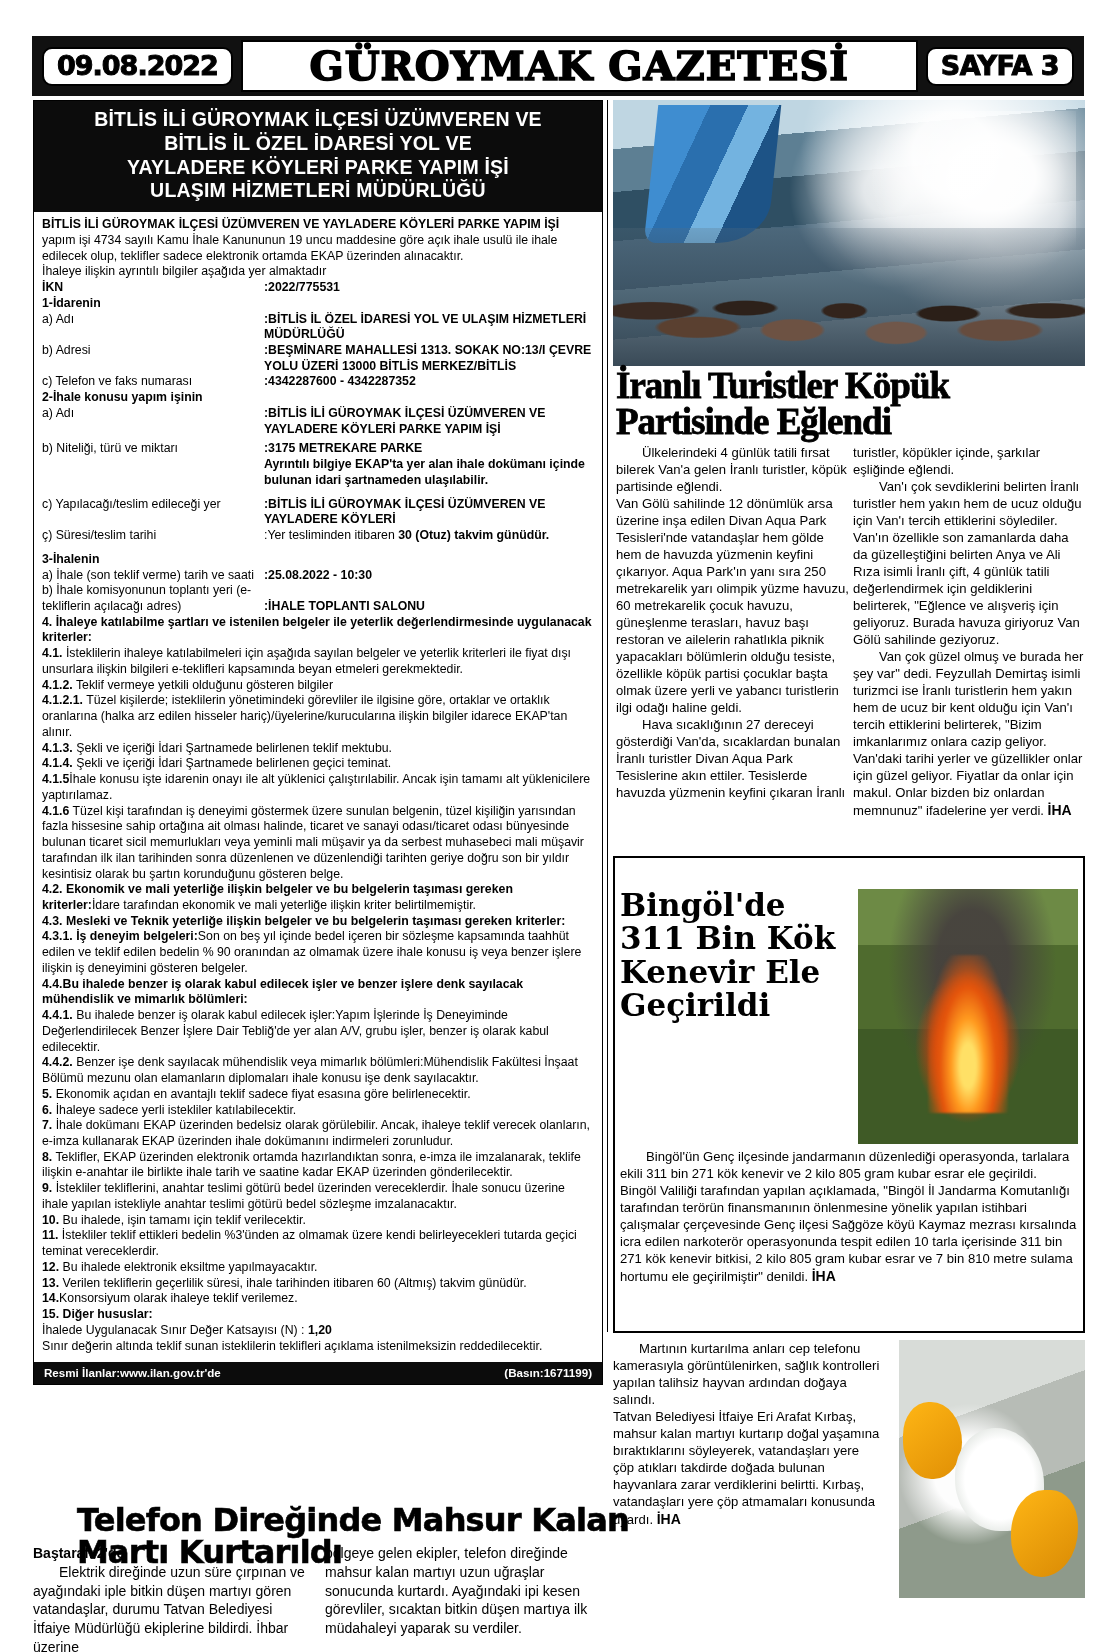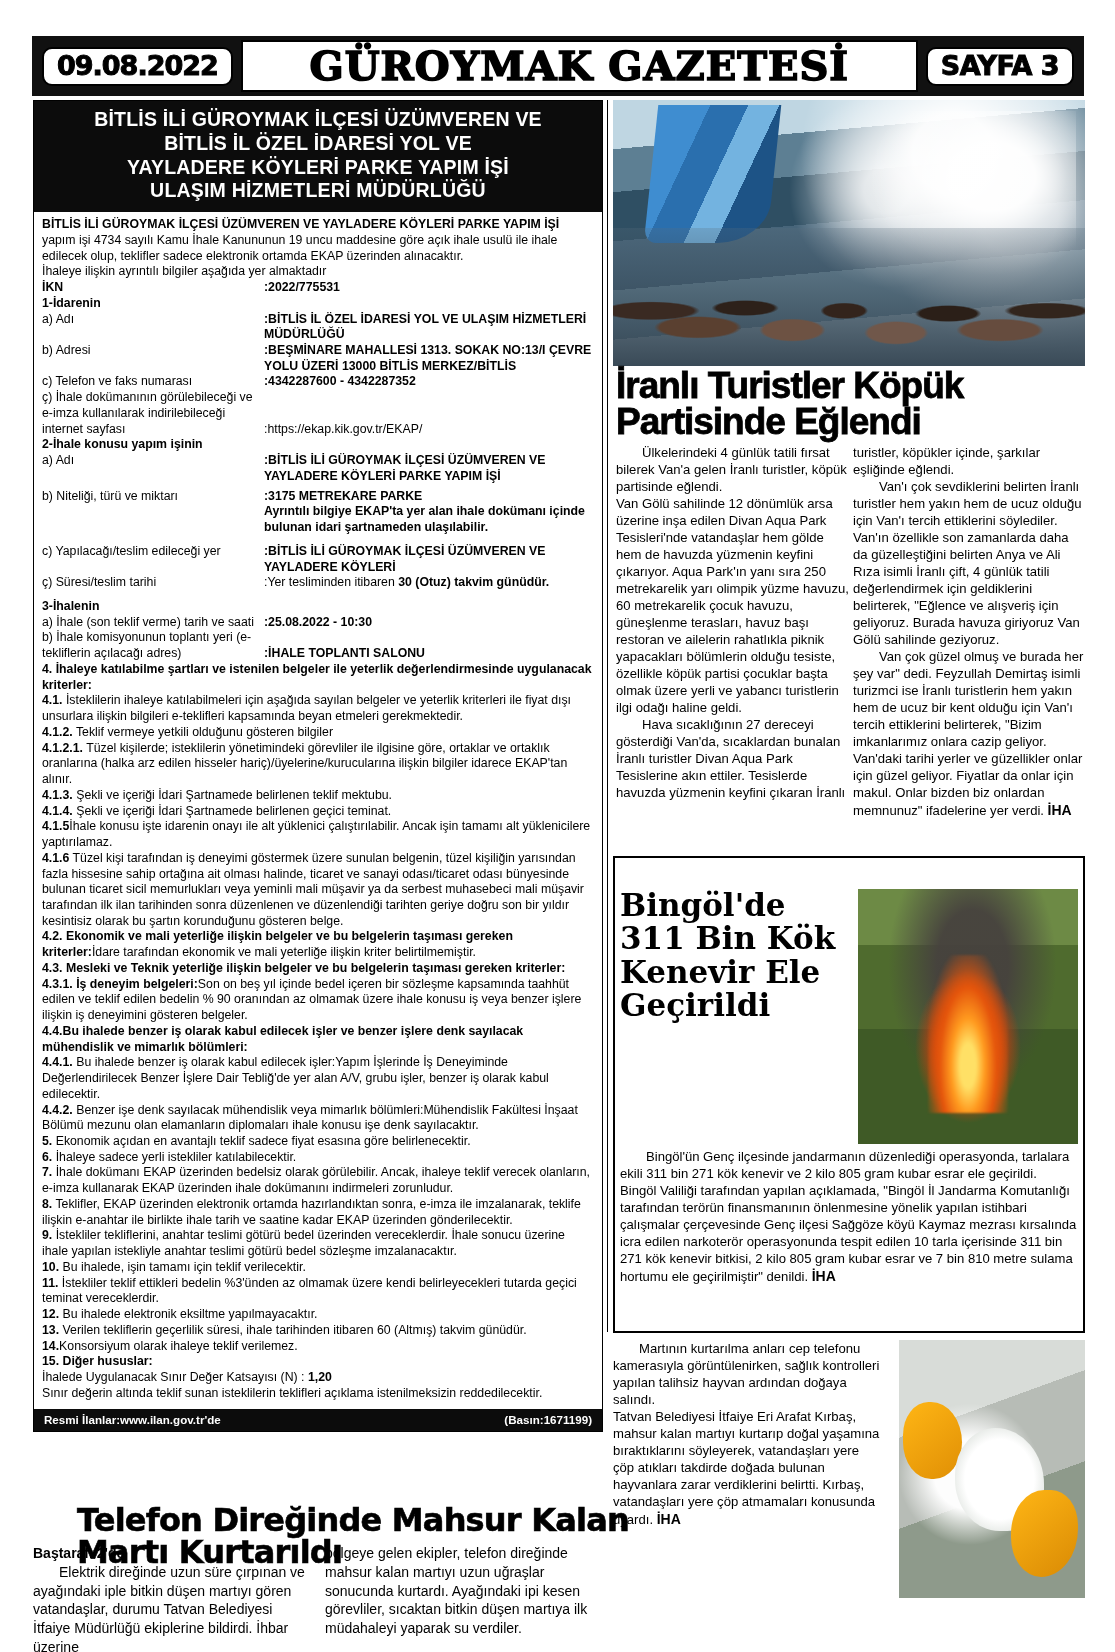--- a/index.html
+++ b/index.html
@@ -120,21 +120,21 @@
       radial-gradient(ellipse at 82% 74%,#664c3e 0 7%,rgba(0,0,0,0) 8%),
       radial-gradient(ellipse at 92% 60%,#32251d 0 6%,rgba(0,0,0,0) 7%),
       linear-gradient(180deg,rgba(90,110,125,.25),rgba(40,55,68,.85));
   }
   #photo-waterpark .spray{
     position:absolute;right:2%;top:4%;width:44%;height:62%;
     background:radial-gradient(ellipse at 60% 40%,rgba(255,255,255,.95) 0 24%,rgba(255,255,255,.45) 42%,rgba(255,255,255,0) 70%);
   }
 
   .hl-black{
-    font-family:Liberation Sans, sans-serif;
+    font-family:Liberation Serif, serif;
     font-weight:bold;line-height:0.98;letter-spacing:-1px;
     -webkit-text-stroke:0.8px #000;
   }
   #headline-iran{
     position:absolute;left:616px;top:368px;width:470px;
     font-size:37px;
   }
 
   .art-cols{
     position:absolute;display:flex;gap:4px;
@@ -246,24 +246,20 @@
         <div class="lbl">a) Adı</div>
         <div class="val b">:BİTLİS İL ÖZEL İDARESİ YOL VE ULAŞIM HİZMETLERİ MÜDÜRLÜĞÜ</div>
       </div>
       <div class="row">
         <div class="lbl">b) Adresi</div>
         <div class="val b">:BEŞMİNARE MAHALLESİ 1313. SOKAK NO:13/I ÇEVRE YOLU ÜZERİ 13000 BİTLİS MERKEZ/BİTLİS</div>
       </div>
       <div class="row">
         <div class="lbl">c) Telefon ve faks numarası</div>
         <div class="val b">:4342287600 - 4342287352</div>
-      </div>
-      <div class="row">
-        <div class="lbl">ç) İhale dokümanının görülebileceği ve e-imza kullanılarak indirilebileceği internet sayfası</div>
-        <div class="val" style="align-self:flex-end">:https://ekap.kik.gov.tr/EKAP/</div>
       </div>
 
       <div class="b">2-İhale konusu yapım işinin</div>
       <div class="row">
         <div class="lbl">a) Adı</div>
         <div class="val b">:BİTLİS İLİ GÜROYMAK İLÇESİ ÜZÜMVEREN VE YAYLADERE KÖYLERİ PARKE YAPIM İŞİ</div>
       </div>
       <div class="row mt4">
         <div class="lbl">b) Niteliği, türü ve miktarı</div>
         <div class="val">

